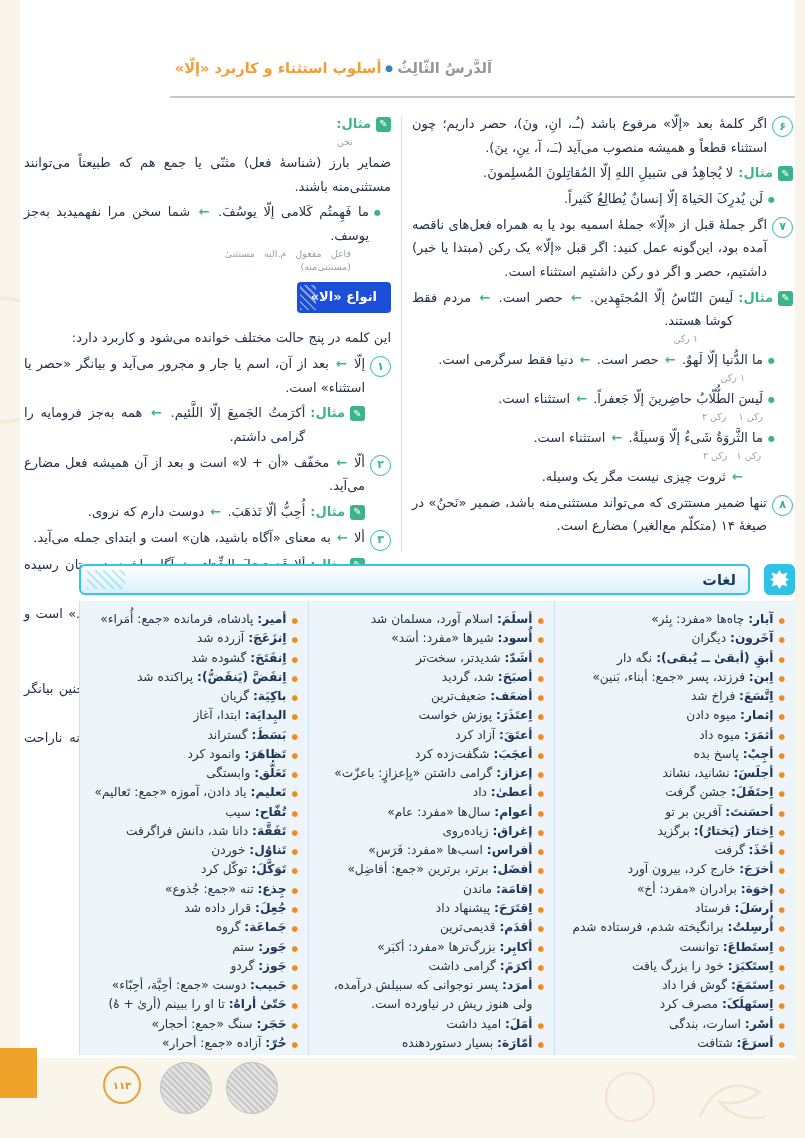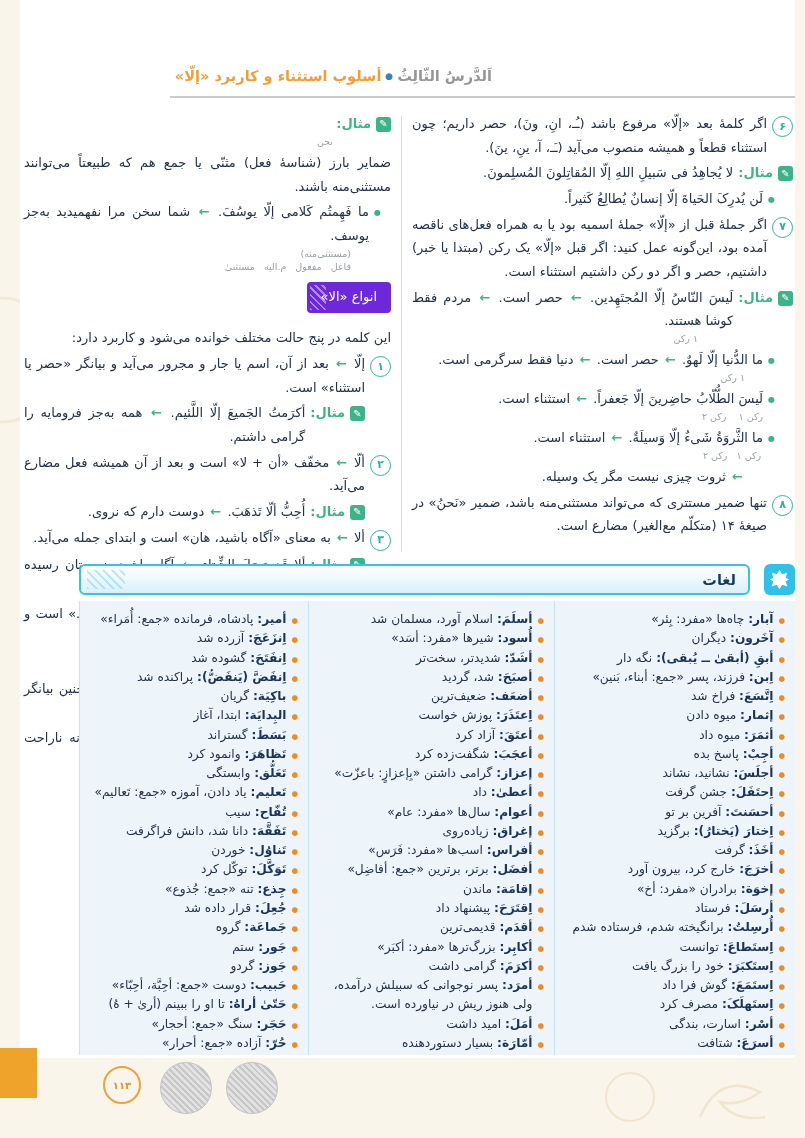--- a/index.html
+++ b/index.html
@@ -9,41 +9,41 @@
 
   
   .decor{position:absolute;pointer-events:none;}
 
   
   .logo-wrap{position:absolute;left:42px;top:4px;width:108px;height:180px;}
   .notebook{position:absolute;left:10px;top:0;width:88px;height:172px;border:1.5px solid #ddd9ce;transform:rotate(-3deg);background:#fff;}
   .notebook .nb-line{position:absolute;left:4px;right:4px;height:0;border-top:1px solid #eae6da;}
   .logo-circle{position:absolute;left:24px;top:48px;width:64px;height:64px;border-radius:50%;border:4px solid #a8a8a8;background:#fff;display:flex;align-items:center;justify-content:center;}
   .brand-badge{position:absolute;left:22px;top:122px;width:68px;height:17px;background:#efa02f;border-radius:9px;color:#fff;font-size:9.5px;font-weight:bold;display:flex;align-items:center;justify-content:center;}
-  .header-title{position:absolute;left:170px;top:68px;width:322px;direction:rtl;font-size:14.5px;font-weight:bold;white-space:nowrap;}
+  .header-title{position:absolute;left:170px;top:60px;width:322px;direction:rtl;font-size:14.5px;font-weight:bold;white-space:nowrap;}
   .header-title .lesson{color:#969696;}
   .header-title .hdot{color:#2e86c1;font-size:9px;vertical-align:2px;margin:0 4px;}
   .header-title .topic{color:#f29d38;}
   .header-rule{position:absolute;left:170px;top:96px;width:625px;height:1.5px;background:#c9c9c9;}
 
   
   .columns{position:absolute;left:22px;top:108px;width:773px;height:452px;display:flex;direction:rtl;}
   .col{color:#233247;font-size:13px;line-height:1.82;}
   .col-right{width:381px;padding:4px 2px 0 10px;}
   .col-divider{width:1px;background:#dadde2;margin:8px 0;}
   .col-left{flex:1;padding:4px 10px 0 2px;}
   .line{display:flex;align-items:flex-start;gap:5px;margin-bottom:2px;}
   .lt{flex:1;text-align:justify;}
   .lt .ar{color:#3cb487;font-weight:bold;padding:0 2px;}
   .numcircle{width:19px;height:19px;border:1.4px solid #2fb3a0;border-radius:50%;color:#2fb3a0;font-size:11px;font-weight:bold;display:flex;align-items:center;justify-content:center;margin-top:4px;flex-shrink:0;background:#fff;}
   .exbadge{width:15px;height:15px;background:#3cb487;border-radius:3px;color:#fff;font-size:10px;display:flex;align-items:center;justify-content:center;margin-top:5px;flex-shrink:0;}
   .exlabel{color:#3cb487;font-weight:bold;white-space:nowrap;}
   .bdot{color:#3cb487;font-size:8px;margin-top:6px;flex-shrink:0;}
   .note{color:#99a0aa;font-size:9.5px;line-height:1.4;margin-top:-3px;margin-bottom:3px;white-space:pre-wrap;}
-  .typebadge{background:#6d28d9;color:#fff;font-weight:normal;font-size:13px;padding:3px 14px 4px;border-radius:4px;display:inline-block;margin:6px 0 6px;position:relative;overflow:hidden;}
+  .typebadge{background:#1d4ed8;color:#fff;font-weight:bold;font-size:13px;padding:3px 14px 4px;border-radius:4px;display:inline-block;margin:6px 0 6px;position:relative;overflow:hidden;}
   .typebadge::after{content:"";position:absolute;left:3px;top:3px;bottom:3px;width:16px;background:repeating-linear-gradient(45deg,rgba(255,255,255,.45) 0 2px,transparent 2px 5px);}
 
   
   .loghat-bar{position:absolute;left:79px;top:564px;width:716px;height:31px;display:flex;direction:rtl;gap:14px;}
   .star-box{width:31px;height:31px;background:#2fc1e8;border-radius:6px;display:flex;align-items:center;justify-content:center;flex-shrink:0;}
   .loghat-box{flex:1;border:2px solid #35c3e8;border-radius:6px;background:linear-gradient(#ffffff,#d9f0fa);display:flex;align-items:center;padding:0 12px;font-weight:bold;color:#173a5e;font-size:14.5px;position:relative;overflow:hidden;box-sizing:border-box;}
   .loghat-box::after{content:"";position:absolute;left:6px;top:4px;bottom:4px;width:38px;background:repeating-linear-gradient(45deg,rgba(53,195,232,.30) 0 2px,transparent 2px 6px);}
 
   
   .vocab{position:absolute;left:79px;top:601px;width:716px;height:454px;background:#edf5fb;display:flex;direction:rtl;border-left:1px solid #c6e4f2;box-sizing:border-box;}
@@ -134,26 +134,26 @@
         </div>
         <div class="line">
           <span class="numcircle">۸</span>
           <span class="lt">تنها ضمیر مستتری که می‌تواند مستثنی‌منه باشد، ضمیر «نَحنُ» در صیغهٔ ۱۴ (متکلّم مع‌الغیر) مضارع است.</span>
         </div>
       </div>
     <div class="col-divider"></div>
     <div class="col col-left" id="col-left"><div class="line">
           <span class="exbadge">✎</span>
           <span class="exlabel">مثال:</span>
-        </div><div class="note" style="margin-right: 58px;">نحن</div><div class="line">
+        </div><div class="note" style="margin-right: 38px;">نحن</div><div class="line">
           <span class="lt">ضمایر بارز (شناسهٔ فعل) مثنّی یا جمع هم که طبیعتاً می‌توانند مستثنی‌منه باشند.</span>
         </div><div class="line" style="margin-right: 10px;">
           <span class="bdot">●</span>
           <span class="lt">ما فَهِمتُم کَلامی إلّا یوسُفَ. <span class="ar">←</span> شما سخن مرا نفهمیدید به‌جز یوسف.</span>
-        </div><div class="note" style="margin-right: 40px;">(مستثنی‌منه)</div><div class="note" style="margin-right: 40px;">فاعل&nbsp;&nbsp;&nbsp;مفعول&nbsp;&nbsp;&nbsp;م.الیه&nbsp;&nbsp;&nbsp;مستثنیٰ</div><div class="typebadge">انواع «الا»</div><br><div class="line">
+        </div><div class="note" style="margin-right: 40px;">فاعل&nbsp;&nbsp;&nbsp;مفعول&nbsp;&nbsp;&nbsp;م.الیه&nbsp;&nbsp;&nbsp;مستثنیٰ</div><div class="note" style="margin-right: 40px;">(مستثنی‌منه)</div><div class="typebadge">انواع «الا»</div><br><div class="line">
           <span class="lt">این کلمه در پنج حالت مختلف خوانده می‌شود و کاربرد دارد:</span>
         </div><div class="line">
           <span class="numcircle">۱</span>
           <span class="lt">إلّا <span class="ar">←</span> بعد از آن، اسم یا جار و مجرور می‌آید و بیانگر «حصر یا استثناء» است.</span>
         </div><div class="line" style="margin-right: 26px;">
           <span class="exbadge">✎</span>
           <span class="exlabel">مثال:</span>
           <span class="lt">أکرَمتُ الجَمیعَ إلّا اللَّئیم. <span class="ar">←</span> همه به‌جز فرومایه را گرامی داشتم.</span>
         </div><div class="line">
           <span class="numcircle">۲</span>

